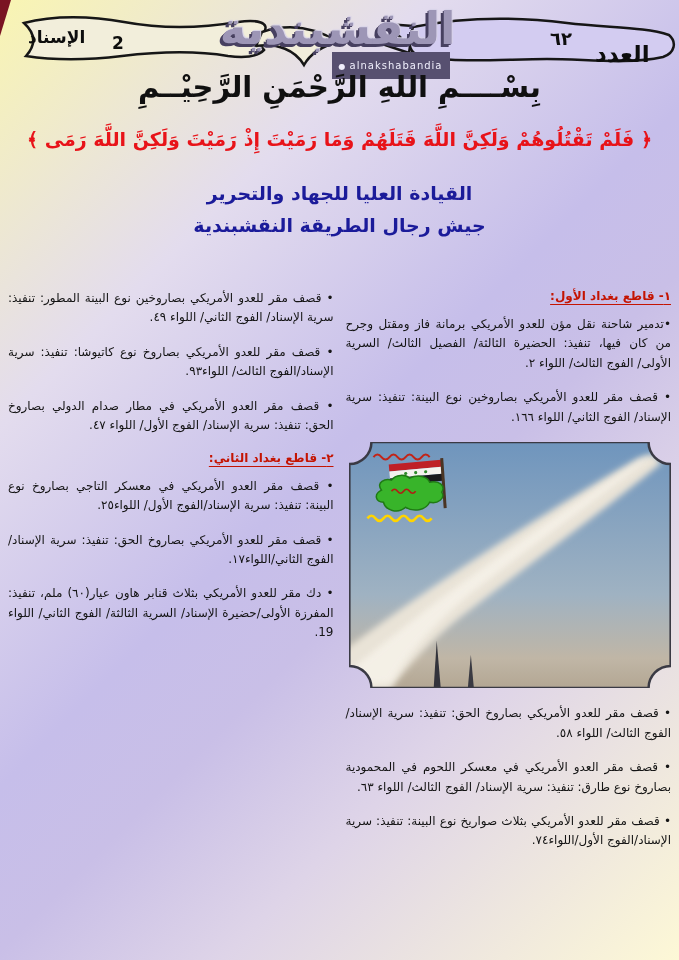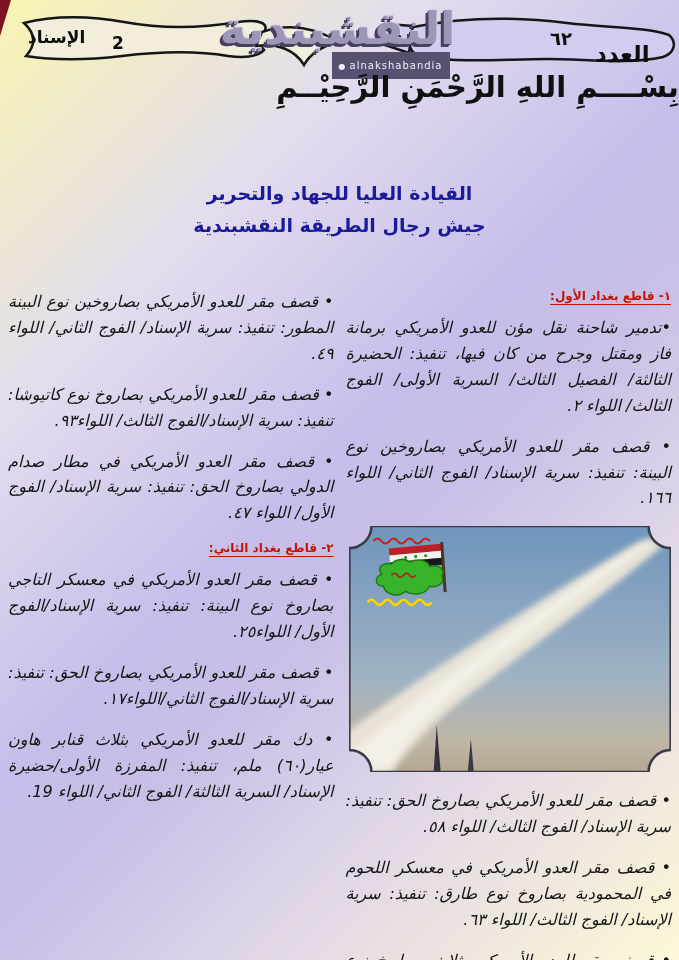--- a/index.html
+++ b/index.html
@@ -17,37 +17,37 @@
   .ribbon-series{left:6px;width:338px;}
   .ribbon-issue{right:0;width:312px;top:12px;}
   
   .logo{position:absolute;left:50%;transform:translateX(-50%);top:0;width:232px;height:86px;text-align:right;}
   .logo-text{display:block;margin-top:2px;font-size:45px;font-weight:bold;letter-spacing:-2px;color:#9d96b6;
     text-shadow:-3px 3px 0 #474060,-1px 1px 0 #474060,1px -1px 1px #d8d3e8;}
   .logo-sub{position:absolute;bottom:7px;right:6px;background:#575070;color:#efeefb;
     font-size:10px;letter-spacing:1px;padding:8px 7px;direction:ltr;}
   .logo-sub .dot{font-size:8px;margin-right:3px;}
   
-  .basmala{position:absolute;top:70px;left:0;right:0;text-align:right;
+  .basmala{position:absolute;top:70px;left:0;right:0;text-align:center;
     font-size:29px;font-weight:bold;color:#101010;}
   .verse{position:absolute;top:128px;left:0;right:0;text-align:center;
     font-size:19px;font-weight:bold;color:#e81319;}
   .org-line{position:absolute;left:0;right:0;text-align:center;
     font-size:19px;font-weight:bold;color:#1b1b9a;}
   .org-1{top:182px;}
   .org-2{top:214px;}
   .intro{position:absolute;top:247px;left:10px;right:10px;text-align:center;
     font-size:15.5px;font-weight:bold;line-height:1.32;color:#0e0e0e;}
   
   .columns{position:absolute;top:289px;left:8px;right:8px;bottom:0;
     display:flex;gap:12px;}
   .col{width:calc(50% - 6px);}
   .section-heading{color:#c41402;font-weight:bold;font-size:12px;margin:0 0 12px;
     text-decoration:underline;text-underline-offset:4px;}
-  .item{margin:0 0 15px;font-size:16px;line-height:1.62;text-align:justify;font-style:italic;}
+  .item{margin:0 0 15px;font-size:12px;line-height:1.62;text-align:justify;}
   
   .photo-wrap{margin:3px 0 12px;width:322px;}
 </style>
 </head>
 <body>
 
 <div class="page">
 
   <div class="corner-mark"></div>
 
@@ -69,20 +69,21 @@
     <span class="rtxt" style="left:183px;top:16px;font-size:18px;">٦٢</span>
   </div>
 
   <div class="logo">
     <span class="logo-text">النقشبندية</span>
     <span class="logo-sub"><span class="dot">●</span><span>alnakshabandia</span></span>
   </div>
 
   <div class="basmala">بِسْــــمِ اللهِ الرَّحْمَنِ الرَّحِيْــمِ</div>
 
+  <div class="verse">﴿ فَلَمْ تَقْتُلُوهُمْ وَلَكِنَّ اللَّهَ قَتَلَهُمْ وَمَا رَمَيْتَ إِذْ رَمَيْتَ وَلَكِنَّ اللَّهَ رَمَى ﴾</div>
 
   <div class="org-line org-1">القيادة العليا للجهاد والتحرير</div>
   <div class="org-line org-2">جيش رجال الطريقة النقشبندية</div>
 
 
   <div class="columns">
 
     <div class="col">
       <p class="section-heading">١- قاطع بغداد الأول:</p>
       <p class="item">•تدمير شاحنة نقل مؤن للعدو الأمريكي برمانة فاز ومقتل وجرح من كان فيها، تنفيذ: الحضيرة الثالثة/ الفصيل الثالث/ السرية الأولى/ الفوج الثالث/ اللواء ٢.</p>

